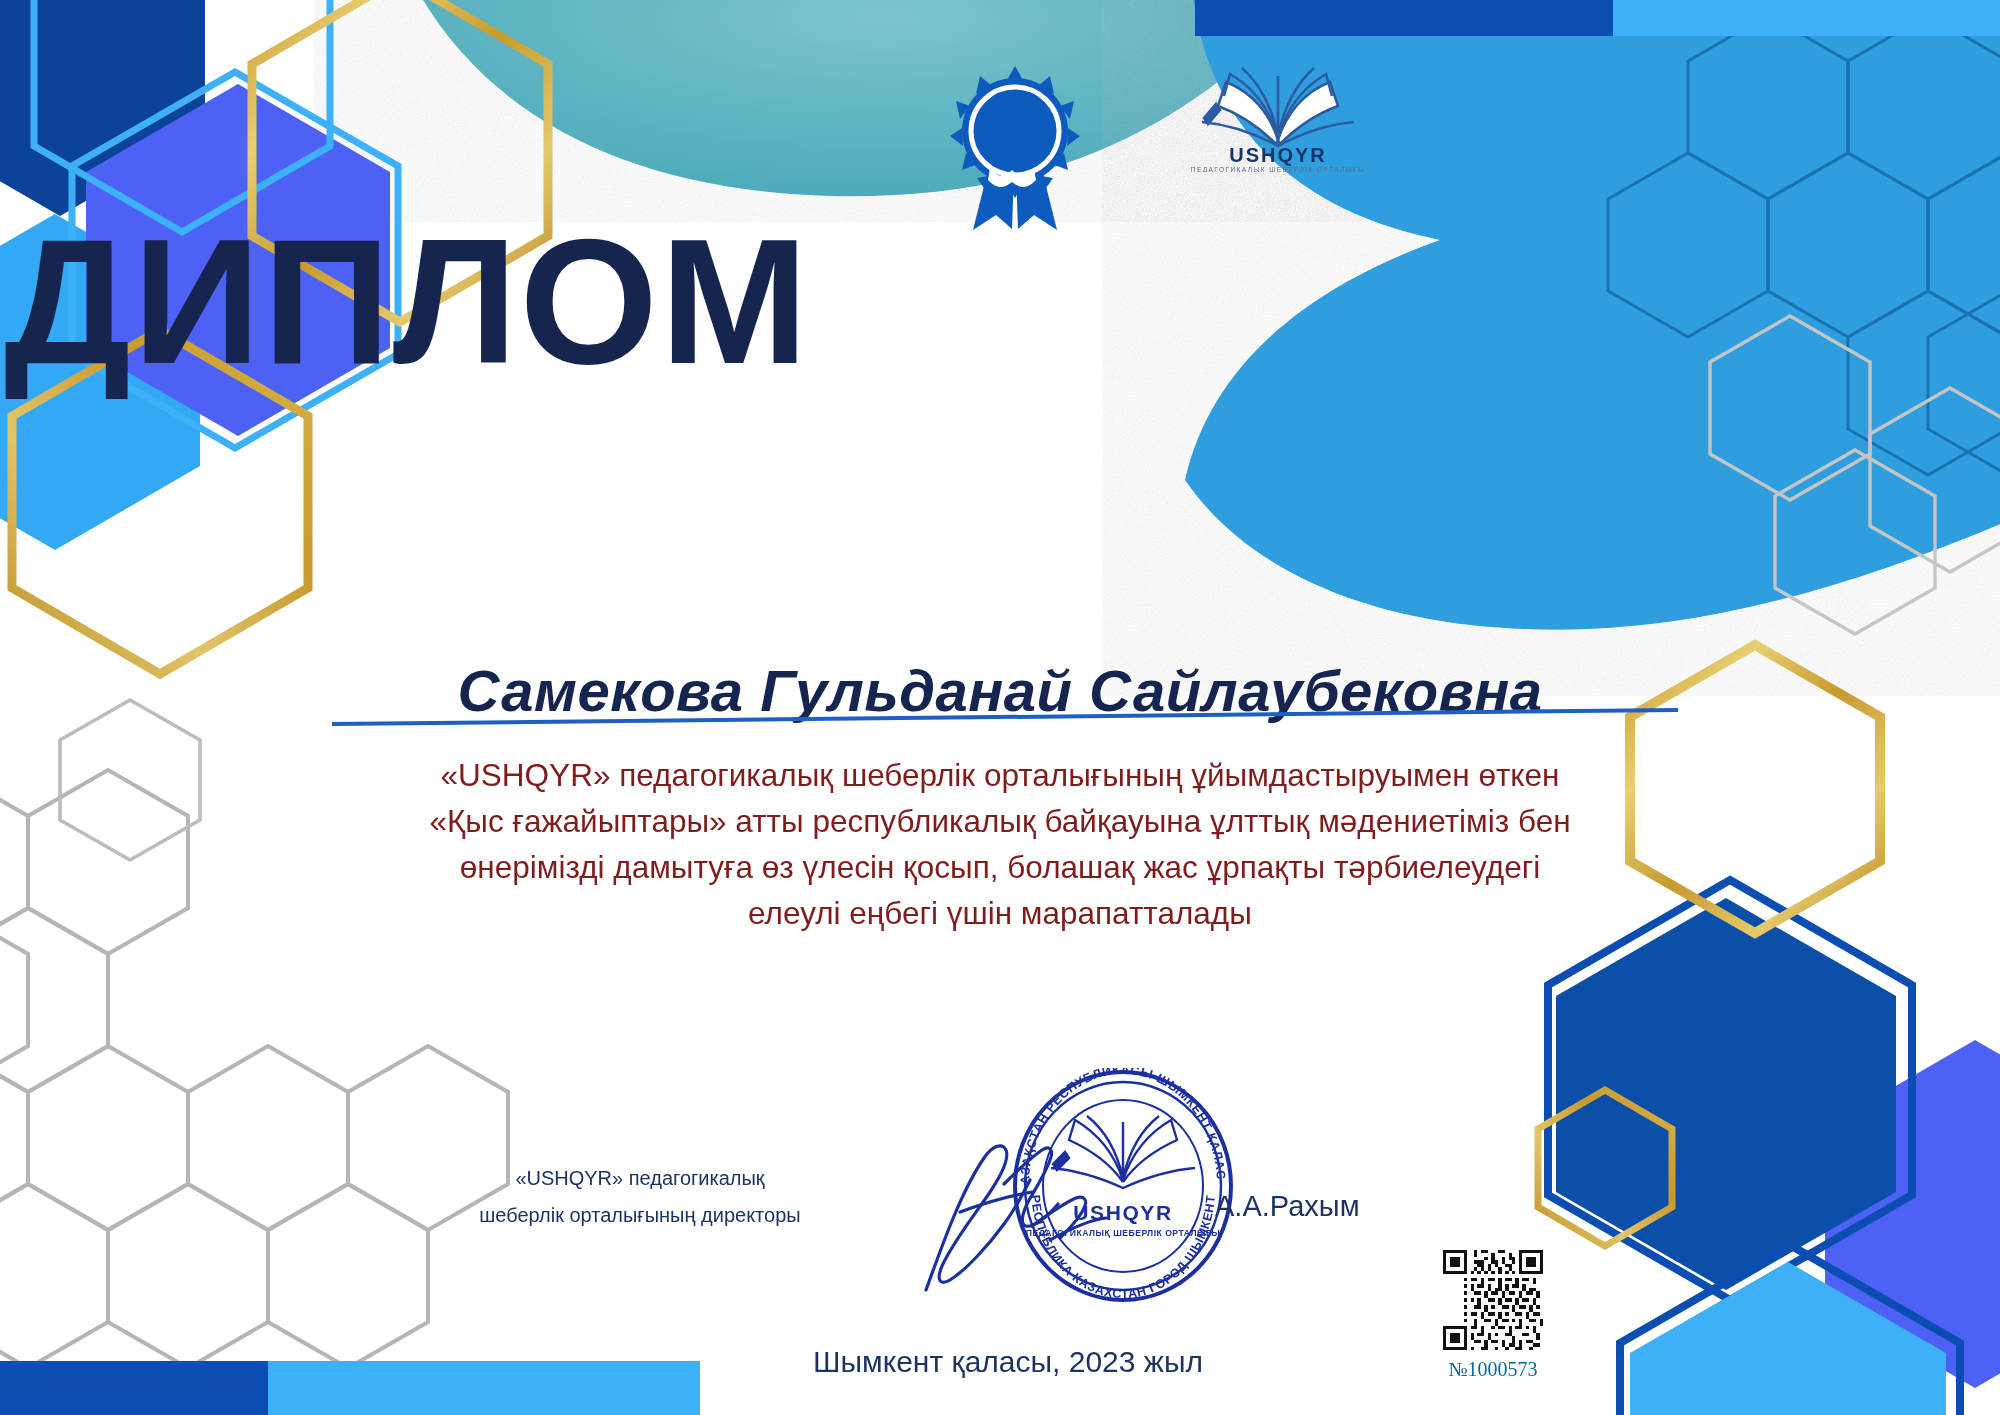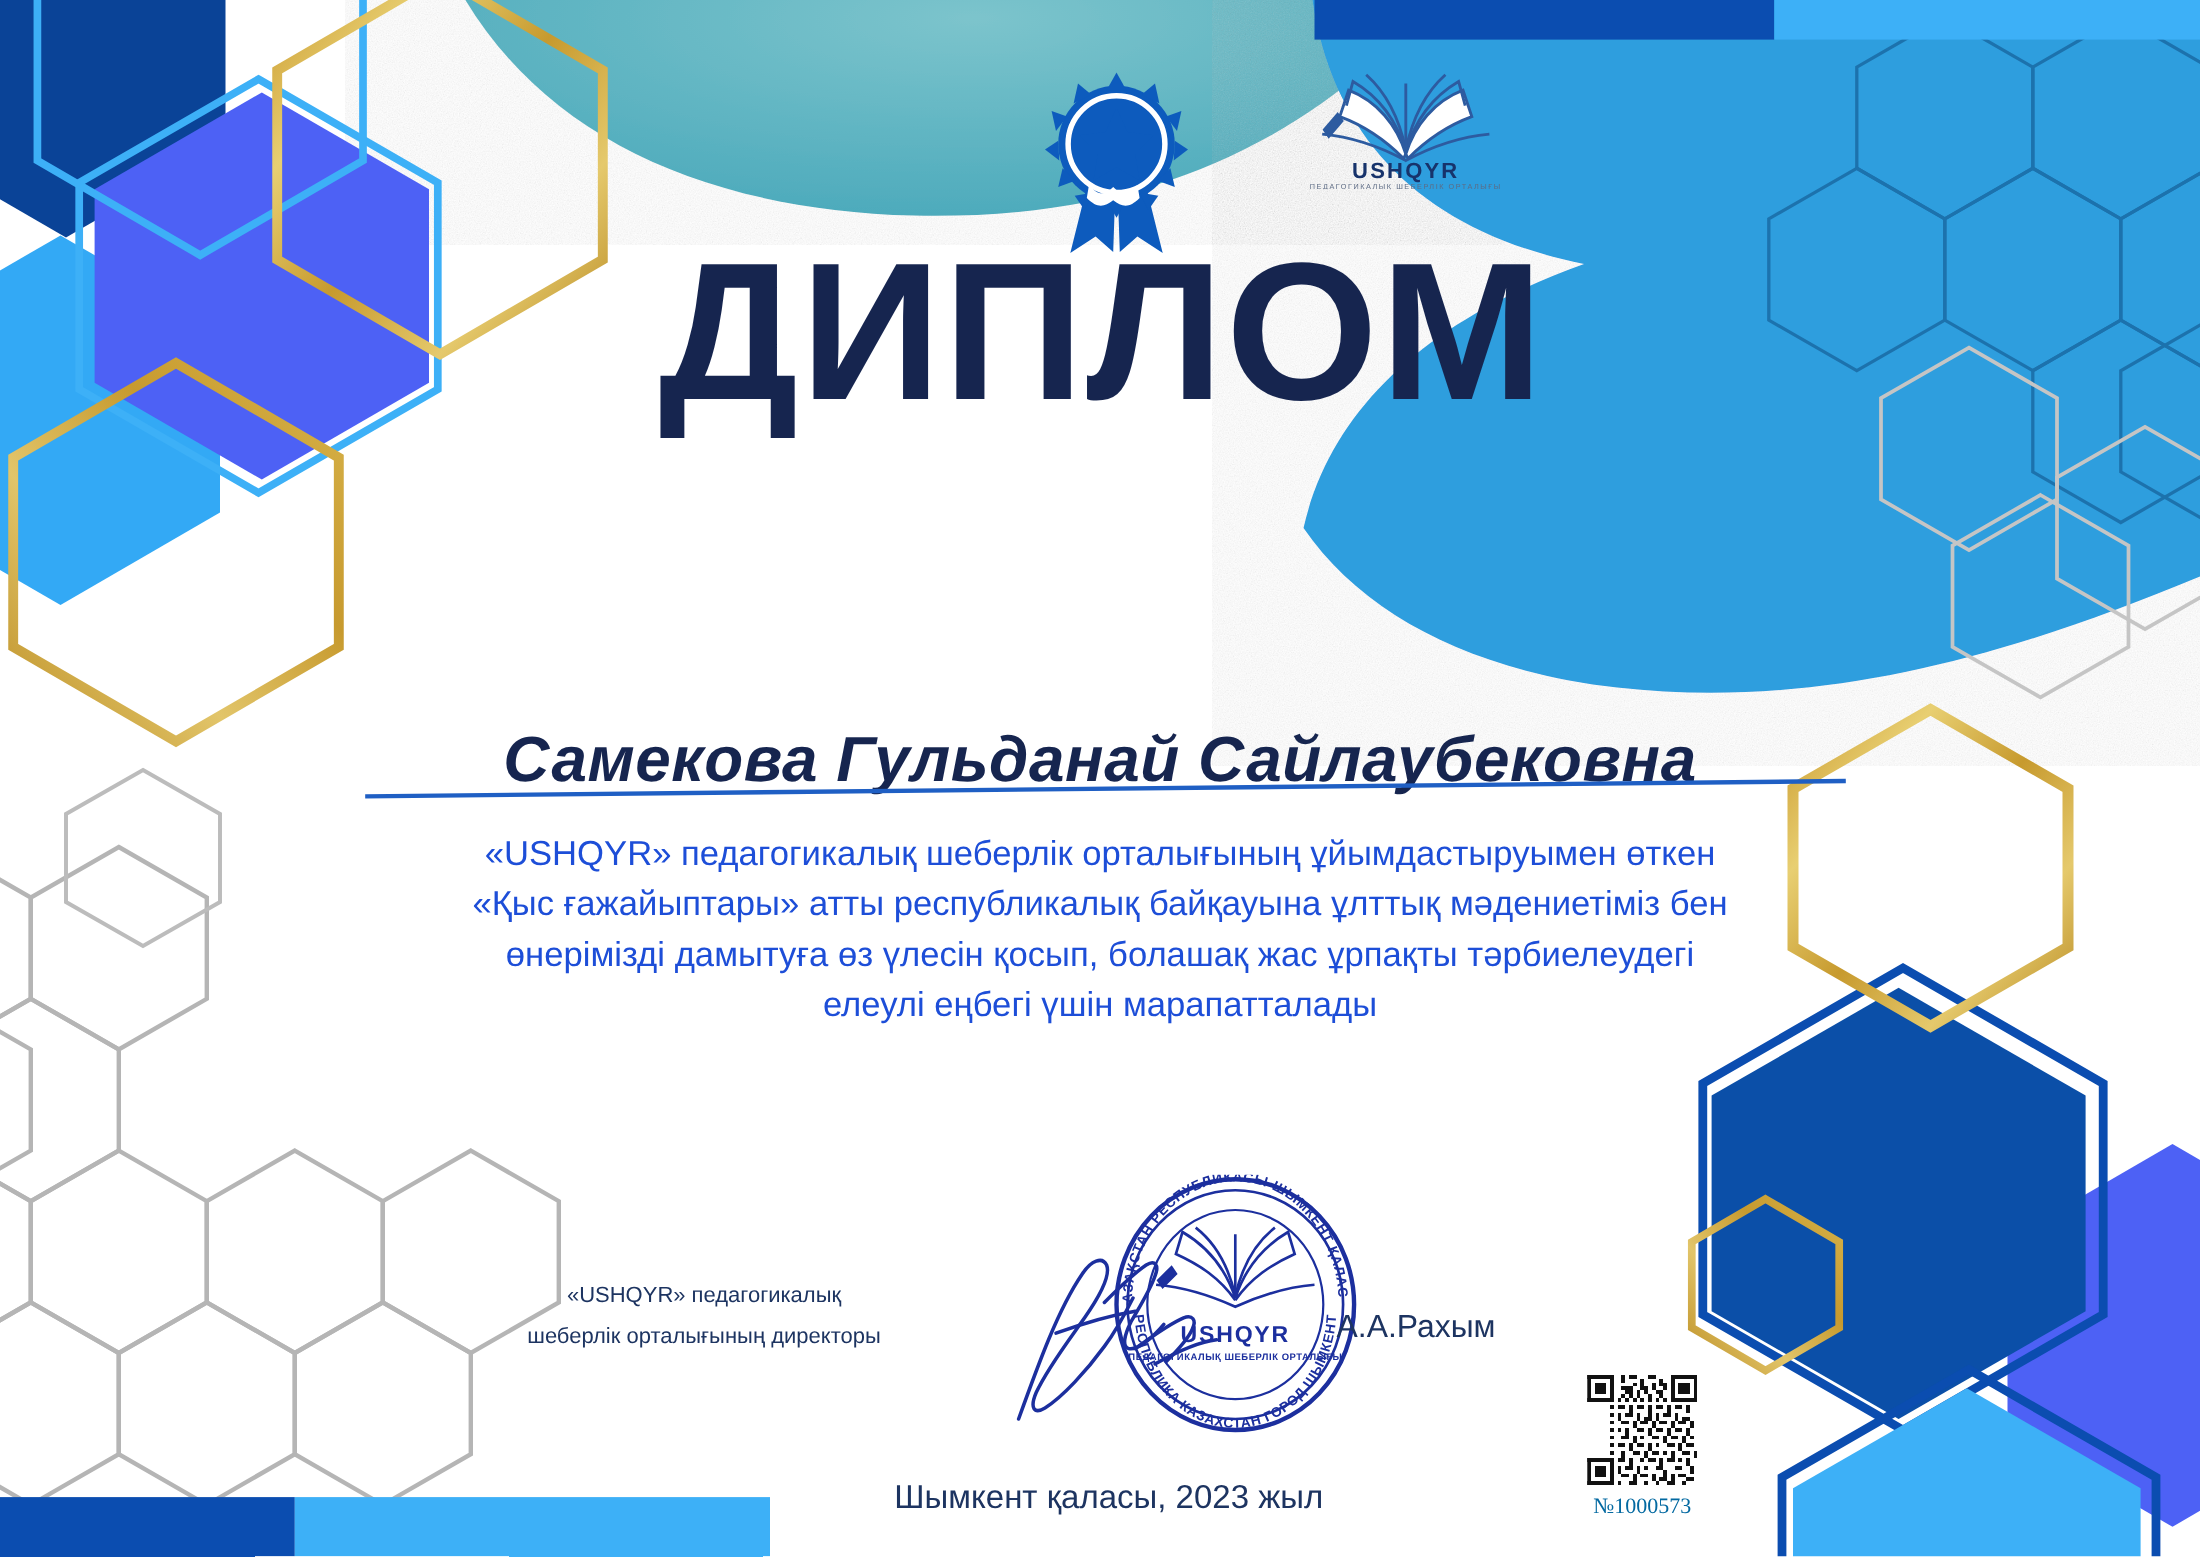--- a/index.html
+++ b/index.html
@@ -10,21 +10,20 @@
     overflow:hidden;
     position:relative;
   }
   #cert{position:absolute;inset:0;width:2000px;height:1415px;overflow:hidden;background:#fff;}
   #deco{position:absolute;inset:0;width:2000px;height:1415px;}
   .content{position:absolute;inset:0;}
 
   
   .title{
     position:absolute;left:4px;right:0;top:213px;
-    text-align:center;
     font-size:178px;
     font-weight:bold;
     letter-spacing:2px;
     color:#16254f;
     font-family:"Liberation Sans", sans-serif;
     line-height:1;
   }
 
   
   .recipient{
@@ -38,21 +37,21 @@
     line-height:1.1;
     margin-top:24px;
   }
 
   
   .body-text{
     position:absolute;left:330px;width:1340px;top:752px;
     text-align:center;
     font-size:31.5px;
     line-height:46px;
-    color:#1d4ed8;
+    color:#7f1d1d;
   }
   .body-text div{white-space:nowrap;}
 
   
   .director{
     position:absolute;left:440px;width:400px;top:1160px;
     text-align:center;
     font-size:20px;
     line-height:37px;
     color:#1d3461;

